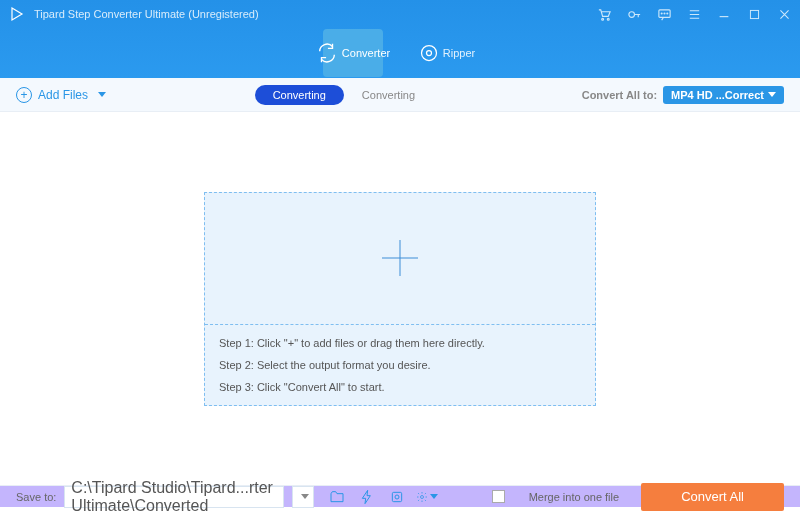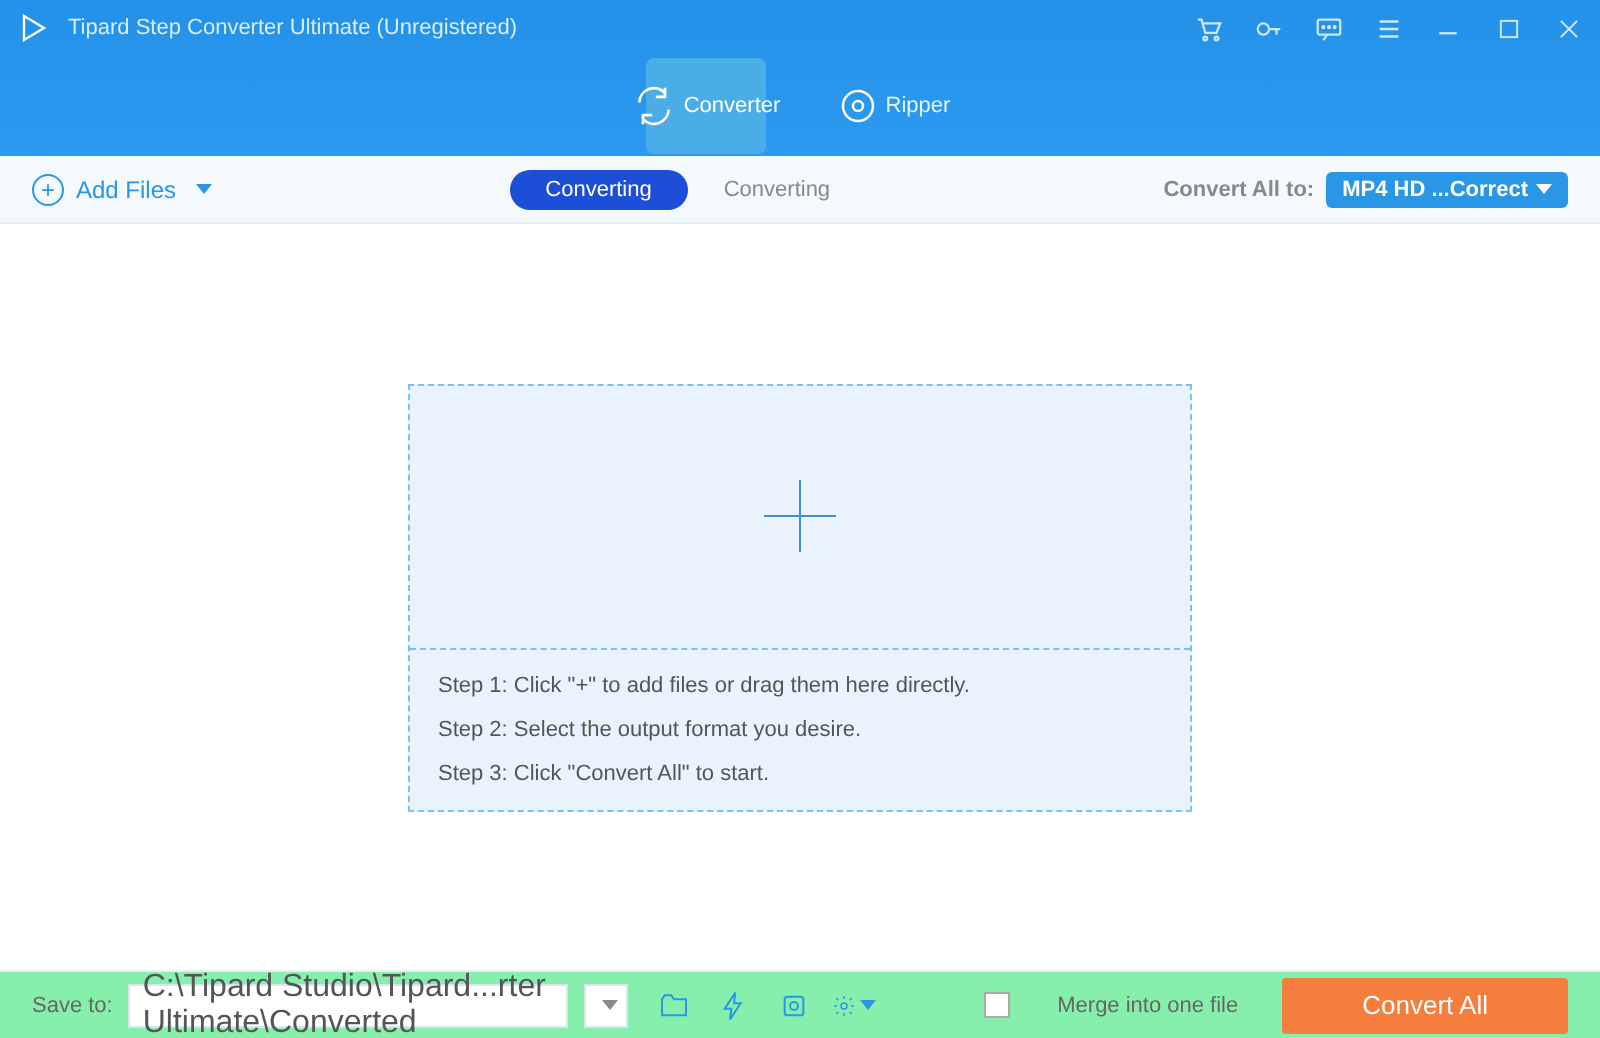--- a/index.html
+++ b/index.html
@@ -33,21 +33,21 @@
 .dropzone { width: 392px; border: 1px dashed #7fbef0; background: #e8f3fd; }
 .dropzone-top { height: 132px; display: flex; align-items: center; justify-content: center; border-bottom: 1px dashed #7fbef0; cursor: pointer; }
 .plus-icon { width: 36px; height: 36px; position: relative; }
 .plus-icon::before, .plus-icon::after { content: ''; position: absolute; background: #3d8ed8; }
 .plus-icon::before { left: 50%; top: 0; width: 1px; height: 100%; transform: translateX(-50%); }
 .plus-icon::after { top: 50%; left: 0; height: 1px; width: 100%; transform: translateY(-50%); }
 .dropzone-bottom { padding: 12px 14px; }
 .step { font-size: 11px; color: #555; margin-bottom: 10px; }
 .step:last-child { margin-bottom: 0; }
 
-.footer { background: #86efac; height: 34px; display: flex; align-items: center; padding: 0 16px; gap: 8px; border-top: 1px solid #e8eef5; }
+.footer { background: #c4b5fd; height: 22px; display: flex; align-items: center; padding: 0 16px; gap: 8px; border-top: 1px solid #e8eef5; }
 .footer-label { font-size: 11px; color: #666; }
 .path-input { border: 1px solid #d8e4f0; background: #fff; height: 22px; width: 220px; padding: 0 6px; font-size: 16px; color: #555; display: flex; align-items: center; }
 .path-btn { border: 1px solid #d8e4f0; background: #fff; height: 22px; width: 22px; display: flex; align-items: center; justify-content: center; cursor: pointer; }
 .footer-icons { display: flex; gap: 8px; margin-left: 4px; }
 .footer-icon { width: 22px; height: 22px; display: flex; align-items: center; justify-content: center; cursor: pointer; color: #2a96e6; }
 .footer-spacer { flex: 1; }
 .merge-check { display: flex; align-items: center; gap: 24px; font-size: 11px; color: #666; cursor: pointer; }
 .checkbox { width: 13px; height: 13px; border: 1px solid #aaa; background: #fff; }
 .convert-btn { background: #f57e3e; color: #fff; height: 28px; padding: 0 40px; display: flex; align-items: center; font-size: 13px; border-radius: 2px; cursor: pointer; margin-left: 14px; }
 </style>

